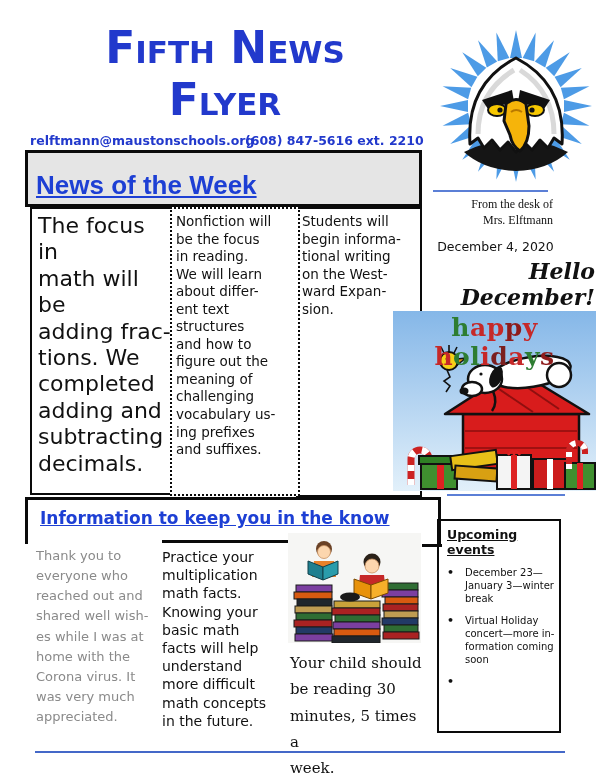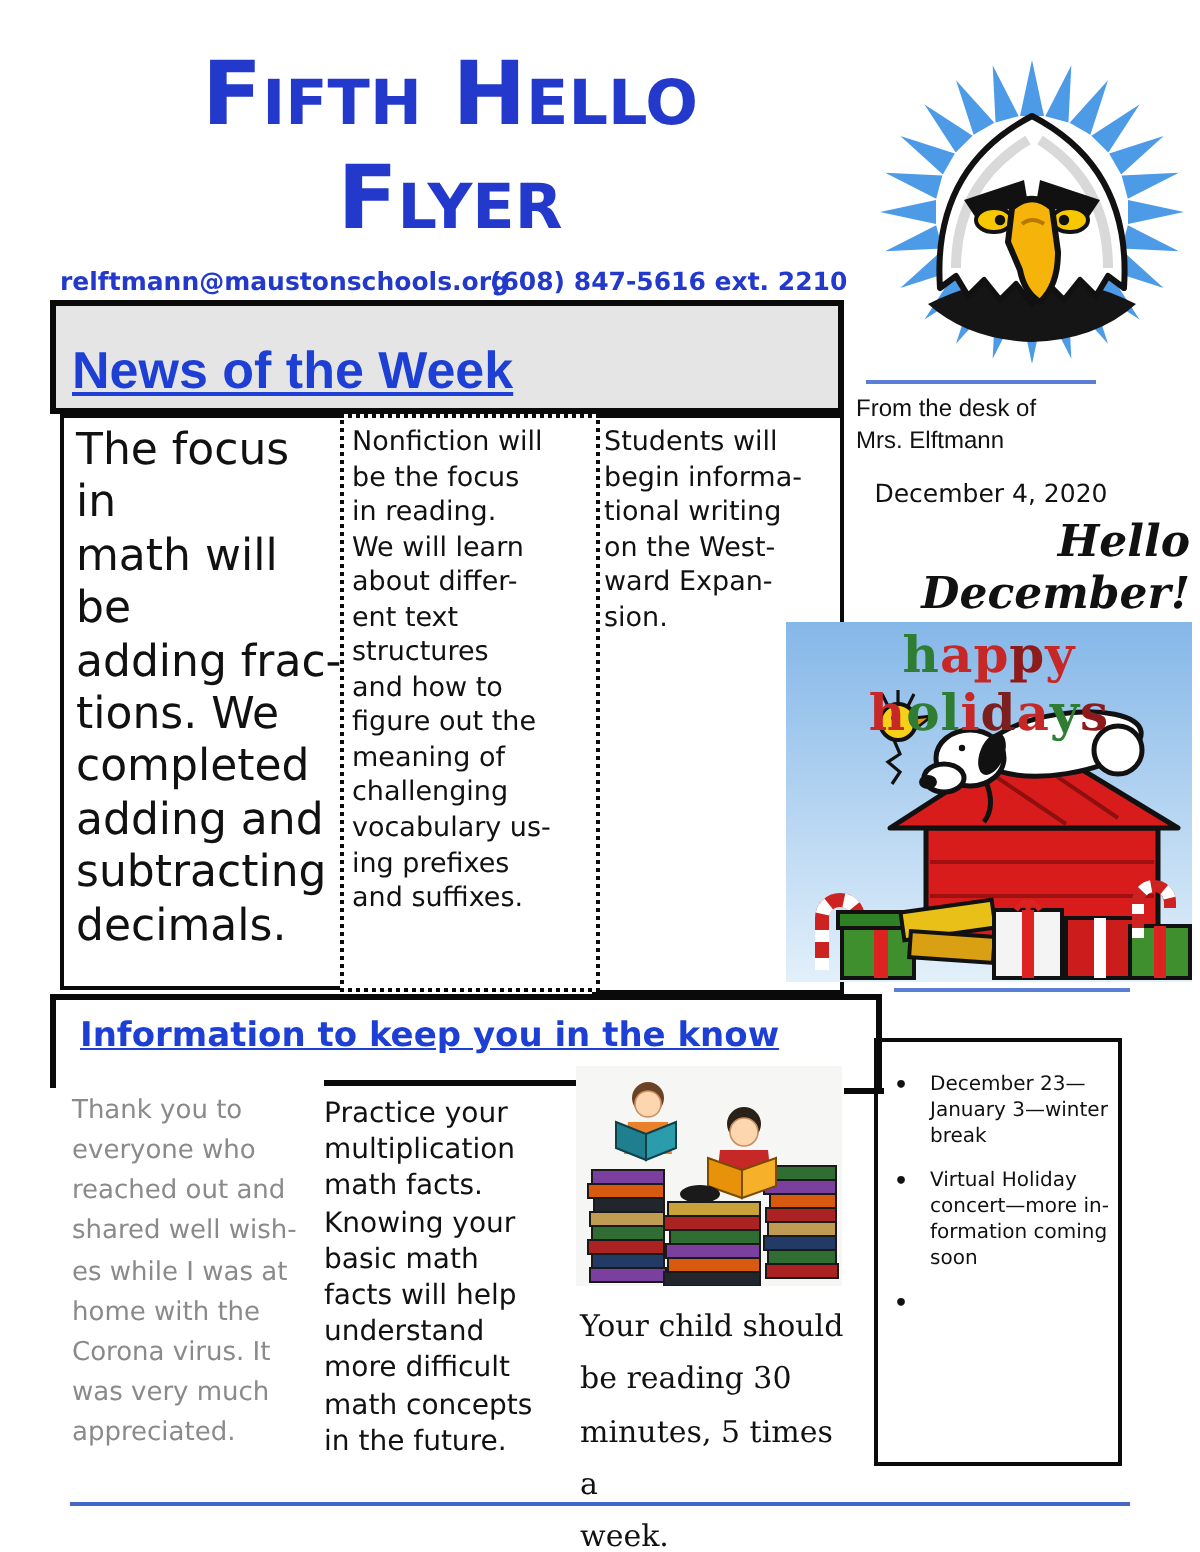--- a/index.html
+++ b/index.html
@@ -9,22 +9,22 @@
   
   .title{position:absolute;left:30px;top:22px;width:390px;text-align:center;
          color:var(--title-blue);font-family:"DejaVu Sans",sans-serif;
          font-weight:bold;font-variant:small-caps;font-size:44px;line-height:52px;}
   .contact{position:absolute;top:133px;color:var(--title-blue);
            font-family:"DejaVu Sans",sans-serif;font-size:12.5px;font-weight:600;}
   .contact.email{left:30px;} .contact.phone{left:245px;}
 
   .eagle{position:absolute;left:436px;top:26px;width:160px;height:160px;}
   .desk-line{position:absolute;left:433px;top:190px;width:115px;height:2px;background:var(--divider-blue);}
-  .from-desk{position:absolute;left:428px;top:196px;width:125px;text-align:left;
-             font-family:Liberation Sans, sans-serif;font-size:12px;line-height:1.35;white-space:pre-line;}
+  .from-desk{position:absolute;left:428px;top:196px;width:125px;text-align:right;
+             font-family:Liberation Serif, serif;font-size:12px;line-height:1.35;white-space:pre-line;}
   .date{position:absolute;left:428px;top:239px;width:135px;text-align:center;
         font-family:"DejaVu Sans",sans-serif;font-size:12.5px;}
   .greeting{position:absolute;left:415px;top:258px;width:180px;text-align:right;
             font-family:"DejaVu Serif",serif;font-style:italic;font-weight:bold;font-size:22px;}
 
   
   .news-box{position:absolute;left:25px;top:150px;width:391px;height:51px;
             border:3px solid #0a0a0a;background:#e5e5e5;}
   .news-header{position:absolute;left:8px;bottom:3px;font-family:"Liberation Sans",sans-serif;
                font-weight:bold;font-size:26px;color:var(--header-blue);text-decoration:underline;}
@@ -71,21 +71,21 @@
   .event-text{font-size:10px;font-weight:normal;line-height:1.3;white-space:pre-line;flex:1;padding-right:4px;}
 
   .bottom-line{position:absolute;left:35px;top:751px;width:530px;height:2px;background:#4468c8;}
 </style>
 </head>
 <body>
 
 <div class="page" style="--title-blue: #2239cc; --header-blue: #1d3fd4; --divider-blue: #5b7fd6; --note-gray: #8a8a8a;">
 
   <div class="title">
-    <div>Fifth Hello</div>
+    <div>Fifth News</div>
     <div>Flyer</div>
   </div>
   <div class="contact email">relftmann@maustonschools.org</div>
   <div class="contact phone">(608) 847-5616 ext. 2210</div>
 
   <svg class="eagle" viewBox="0 0 160 160">
     <defs>
         <polygon id="ray" points="80,4 74,32 86,32"></polygon>
       </defs>
     <g fill="#4d9be6">
@@ -282,20 +282,21 @@
     <polygon points="100,46 83,52 83,66 100,60" fill="#f6b02a" stroke="#7a4a00" stroke-width="1"></polygon>
     <ellipse cx="62" cy="64" rx="10" ry="4.5" fill="#1a1a1a"></ellipse>
   </svg>
 
   <div class="reading-note">Your child should
 be reading 30
 minutes, 5 times a
 week.</div>
 
   <div class="events-box">
+    <div class="events-title">Upcoming events</div>
     <div class="event-item">
       <span class="event-bullet">•</span>
       <span class="event-text">December 23—
 January 3—winter
 break</span>
     </div>
     <div class="event-item">
       <span class="event-bullet">•</span>
       <span class="event-text">Virtual Holiday
 concert—more in-

